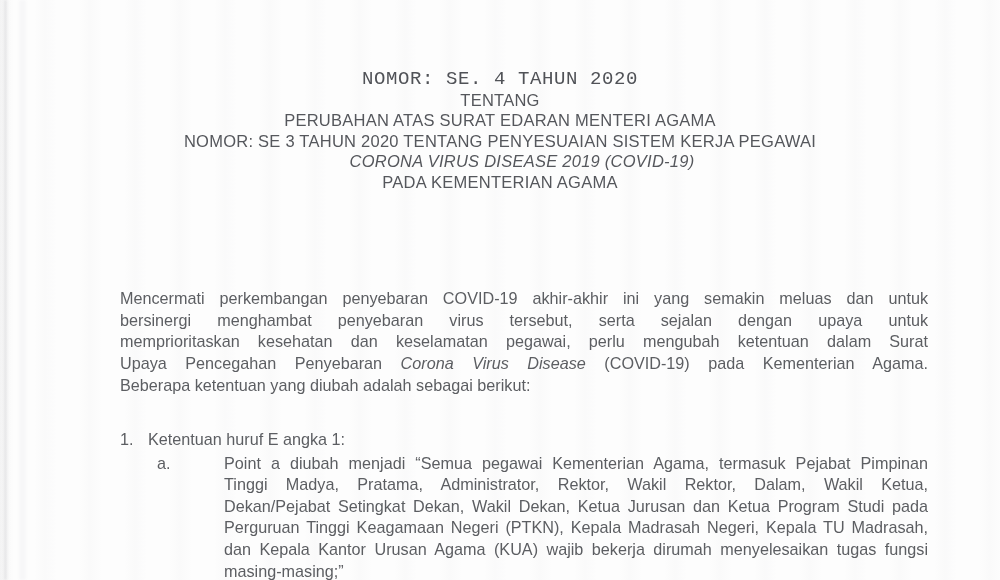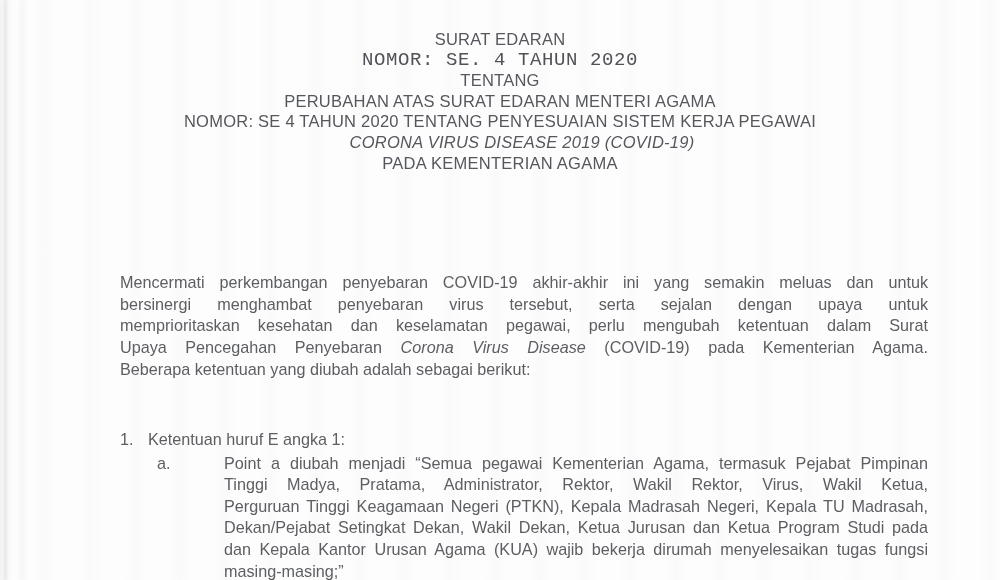--- a/index.html
+++ b/index.html
@@ -47,26 +47,27 @@
     letter-spacing: 0.25px;
     color: #55575c;
   }
   .h-line { white-space: nowrap; }
   .h-mono {
     font-family: "Liberation Mono", monospace;
     font-size: 19px;
     letter-spacing: 0.6px;
     white-space: pre;
     color: #505257;
+    margin-top: 40px;
   }
   .h-italic { font-style: italic; margin-left: 44px; }
   
   .opening-paragraph {
     position: absolute;
-    top: 272px;
+    top: 288px;
     left: 120px;
     width: 808px;
     font-size: 16.2px;
     line-height: 21.7px;
     color: #5c5e62;
   }
   .jline {
     text-align: justify;
     text-align-last: justify;
     height: 21.7px;
@@ -102,25 +103,24 @@
 </head>
 <body>
 
 <div class="page">
   <div class="scan-streak streak-1"></div>
   <div class="scan-streak streak-2"></div>
 
   <div class="content">
 
     <div class="letter-header">
-      <div class="h-line">SURAT EDARAN</div>
       <div class="h-line h-mono">NOMOR: SE. 4 TAHUN 2020</div>
       <div class="h-line">TENTANG</div>
       <div class="h-line">PERUBAHAN ATAS SURAT EDARAN MENTERI AGAMA</div>
-      <div class="h-line">NOMOR: SE 4 TAHUN 2020 TENTANG PENYESUAIAN SISTEM KERJA PEGAWAI</div>
+      <div class="h-line">NOMOR: SE 3 TAHUN 2020 TENTANG PENYESUAIAN SISTEM KERJA PEGAWAI</div>
       <div class="h-line h-italic">CORONA VIRUS DISEASE 2019 (COVID-19)</div>
       <div class="h-line">PADA KEMENTERIAN AGAMA</div>
     </div>
 
     <div class="opening-paragraph">
       <div class="jline">Mencermati perkembangan penyebaran COVID-19 akhir-akhir ini yang semakin meluas dan untuk</div>
       <div class="jline">bersinergi menghambat penyebaran virus tersebut, serta sejalan dengan upaya untuk</div>
       <div class="jline">memprioritaskan kesehatan dan keselamatan pegawai, perlu mengubah ketentuan dalam Surat</div>
       <div class="jline"><span>Upaya Pencegahan Penyebaran </span><span class="inline-italic">Corona Virus Disease</span><span> (COVID-19) pada Kementerian Agama.</span></div>
       <div class="jline jline-last">Beberapa ketentuan yang diubah adalah sebagai berikut:</div>
@@ -128,23 +128,23 @@
 
     <div class="numbered-list">
       <div class="item-head">
         <span class="item-num">1.</span>
         <span class="item-heading">Ketentuan huruf E angka 1:</span>
       </div>
       <div class="sub-item">
         <span class="sub-letter">a.</span>
         <div class="sub-text">
           <div class="jline">Point a diubah menjadi “Semua pegawai Kementerian Agama, termasuk Pejabat Pimpinan</div>
-          <div class="jline">Tinggi Madya, Pratama, Administrator, Rektor, Wakil Rektor, Virus, Wakil Ketua,</div>
+          <div class="jline">Tinggi Madya, Pratama, Administrator, Rektor, Wakil Rektor, Dalam, Wakil Ketua,</div>
+          <div class="jline">Dekan/Pejabat Setingkat Dekan, Wakil Dekan, Ketua Jurusan dan Ketua Program Studi pada</div>
           <div class="jline">Perguruan Tinggi Keagamaan Negeri (PTKN), Kepala Madrasah Negeri, Kepala TU Madrasah,</div>
-          <div class="jline">Dekan/Pejabat Setingkat Dekan, Wakil Dekan, Ketua Jurusan dan Ketua Program Studi pada</div>
           <div class="jline">dan Kepala Kantor Urusan Agama (KUA) wajib bekerja dirumah menyelesaikan tugas fungsi</div>
           <div class="jline jline-last">masing-masing;”</div>
         </div>
       </div>
     </div>
 
   </div>
 </div>
 
 </body></html>

